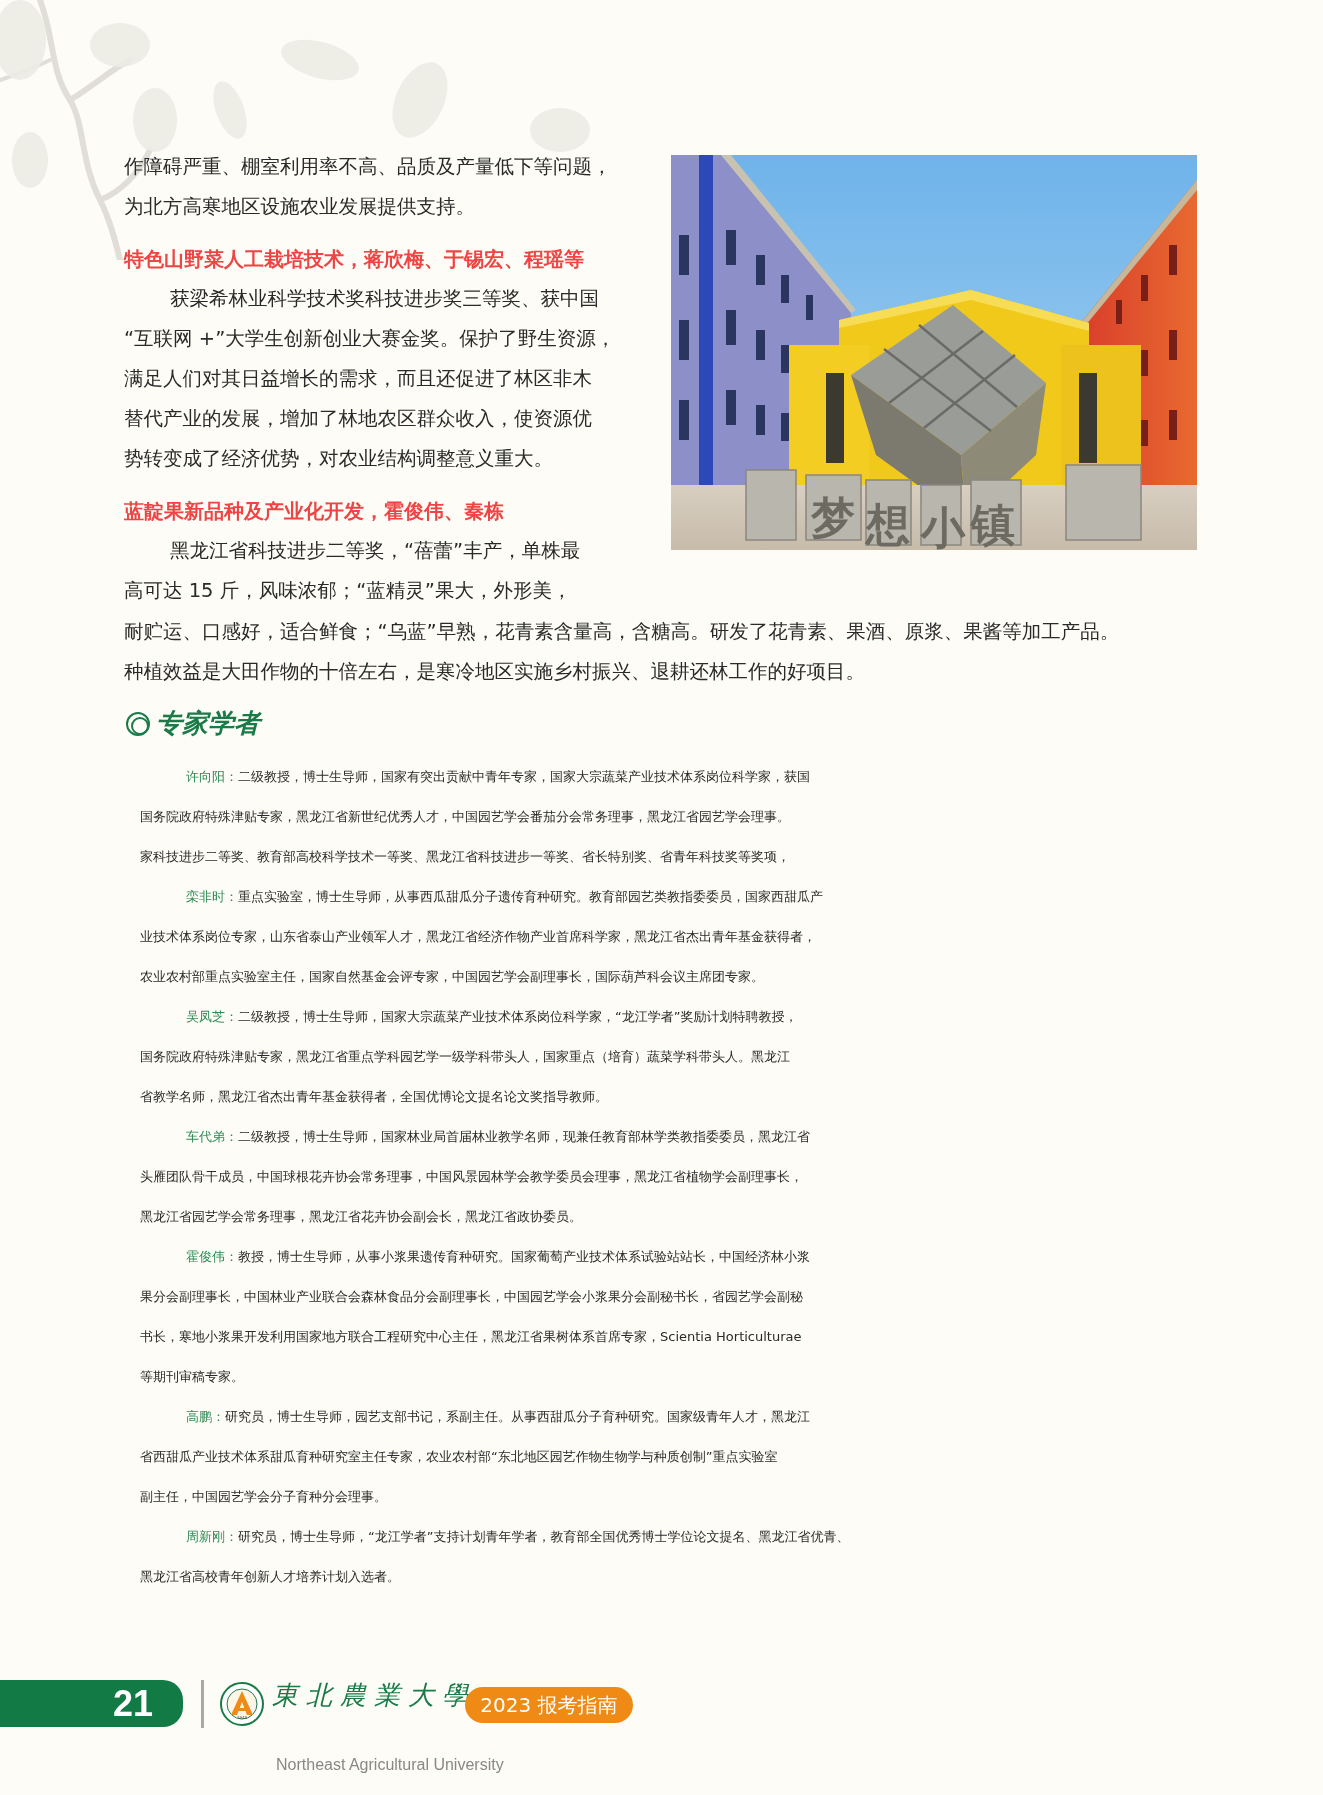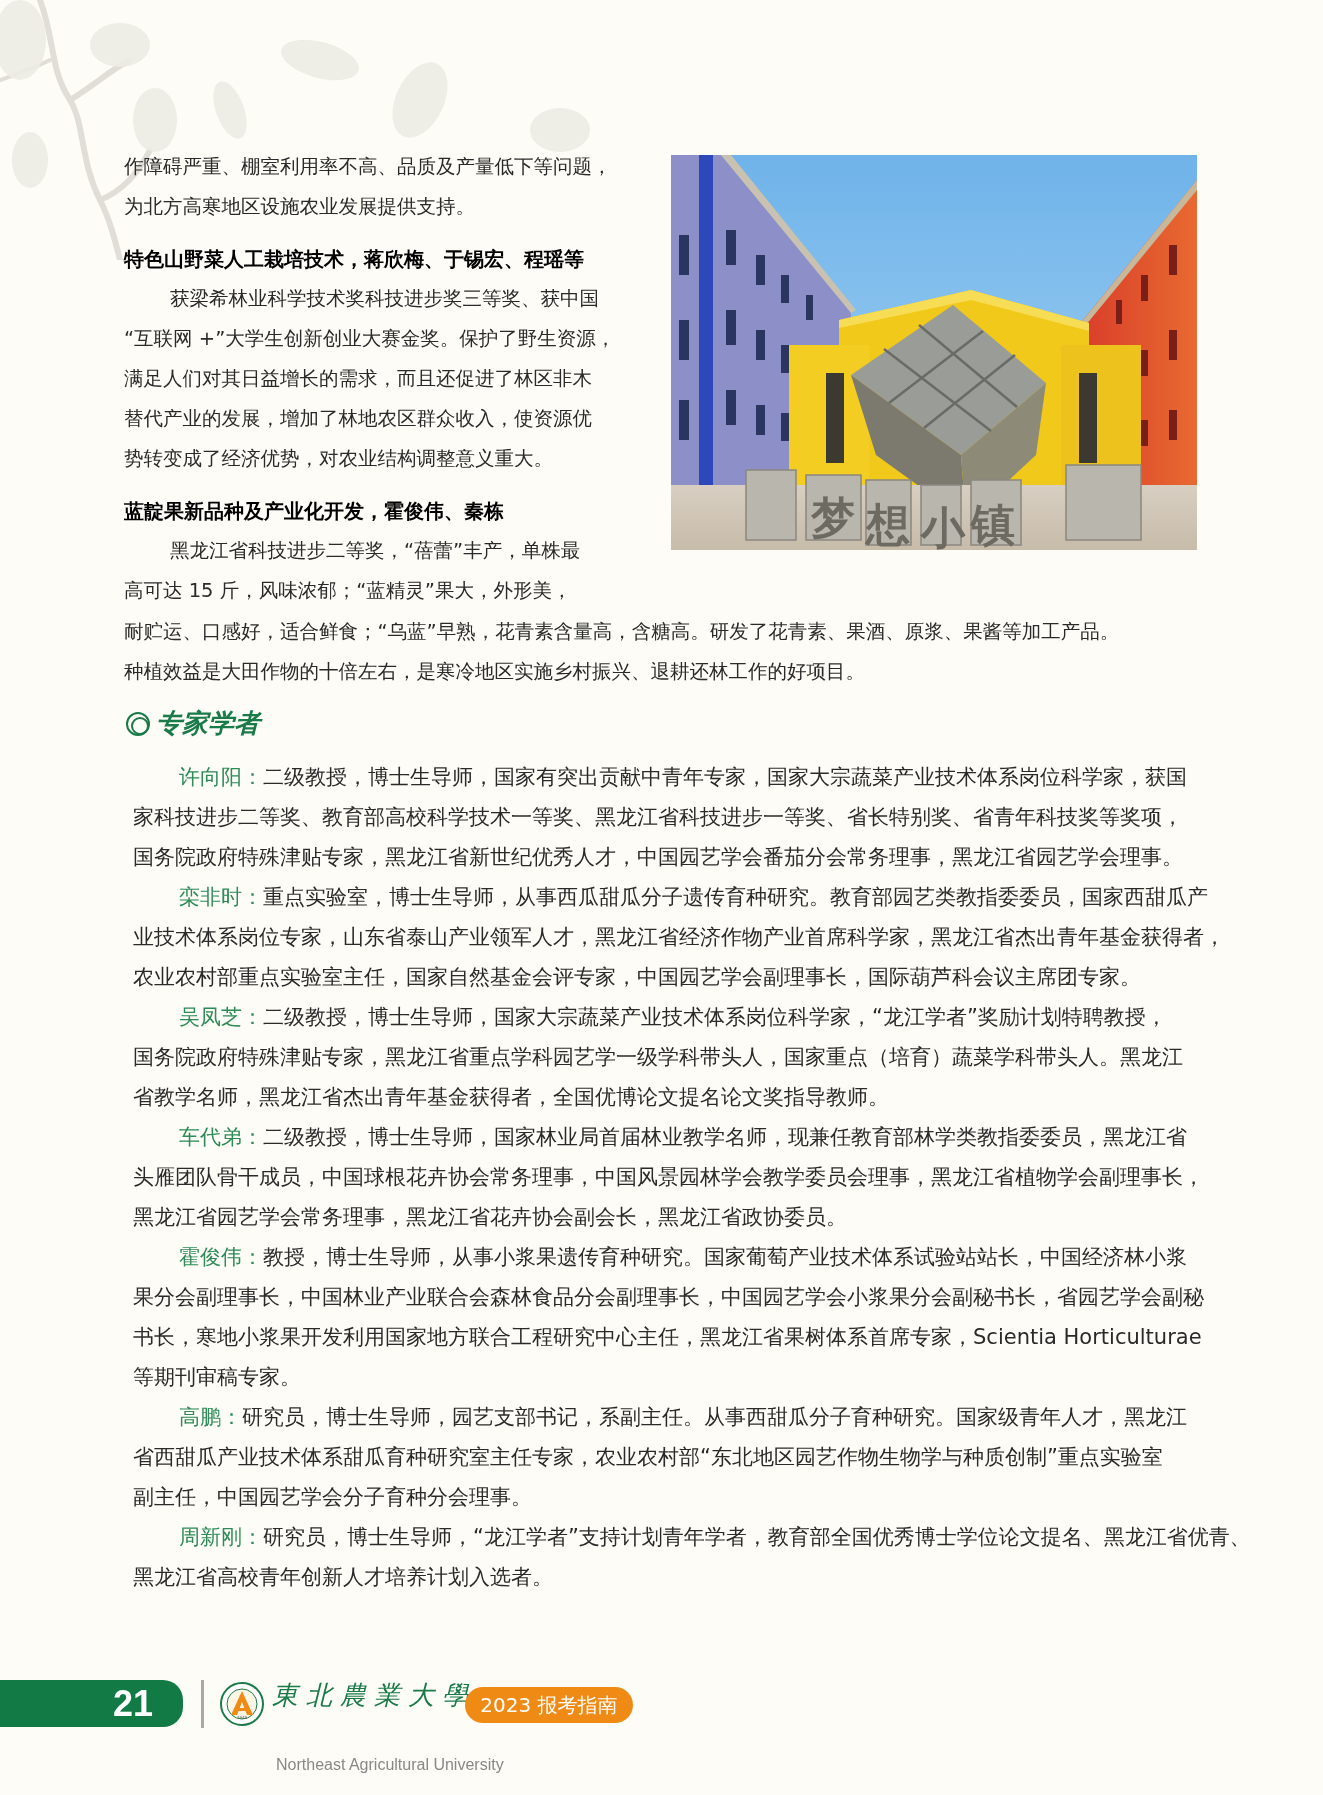--- a/index.html
+++ b/index.html
@@ -20,21 +20,21 @@
     .col-left {
       position: absolute;
       left: 124px;
       top: 147px;
       width: 520px;
       font-size: 19.5px;
       line-height: 40px;
     }
     .col-left p { white-space: nowrap; }
     .green-heading {
-      color: #000000;
+      color: #ef4444;
       font-weight: bold;
       font-size: 20px;
       line-height: 40px;
       margin-top: 12px;
     }
     .indent { padding-left: 46px; }
     .photo {
       position: absolute;
       left: 671px;
       top: 155px;
@@ -75,24 +75,24 @@
     .ring-icon::after {
       content: "";
       position: absolute;
       left: 3px; top: 3px;
       width: 14px; height: 14px;
       border: 2px solid #1a7a48;
       border-radius: 50%;
     }
     .experts {
       position: absolute;
-      left: 133px;
+      left: 140px;
       top: 757px;
       width: 1080px;
-      font-size: 21px;
+      font-size: 13px;
       line-height: 40px;
     }
     .expert { margin-bottom: 0; }
     .expert p { white-space: nowrap; }
     .expert-name { color: #2e8b57; }
     .footer {
       position: absolute;
       left: 0;
       top: 1680px;
       width: 1323px;
@@ -283,22 +283,22 @@
 </div>
 
 <div class="section-title">
   <span class="ring-icon"></span>
   <span>专家学者</span>
 </div>
 
 <div class="experts">
   <div class="expert">
     <p class="indent"><span class="expert-name">许向阳：</span><span>二级教授，博士生导师，国家有突出贡献中青年专家，国家大宗蔬菜产业技术体系岗位科学家，获国</span></p>
+    <p>国务院政府特殊津贴专家，黑龙江省新世纪优秀人才，中国园艺学会番茄分会常务理事，黑龙江省园艺学会理事。</p>
     <p>家科技进步二等奖、教育部高校科学技术一等奖、黑龙江省科技进步一等奖、省长特别奖、省青年科技奖等奖项，</p>
-    <p>国务院政府特殊津贴专家，黑龙江省新世纪优秀人才，中国园艺学会番茄分会常务理事，黑龙江省园艺学会理事。</p>
   </div>
   <div class="expert">
     <p class="indent"><span class="expert-name">栾非时：</span><span>重点实验室，博士生导师，从事西瓜甜瓜分子遗传育种研究。教育部园艺类教指委委员，国家西甜瓜产</span></p>
     <p>业技术体系岗位专家，山东省泰山产业领军人才，黑龙江省经济作物产业首席科学家，黑龙江省杰出青年基金获得者，</p>
     <p>农业农村部重点实验室主任，国家自然基金会评专家，中国园艺学会副理事长，国际葫芦科会议主席团专家。</p>
   </div>
   <div class="expert">
     <p class="indent"><span class="expert-name">吴凤芝：</span><span>二级教授，博士生导师，国家大宗蔬菜产业技术体系岗位科学家，“龙江学者”奖励计划特聘教授，</span></p>
     <p>国务院政府特殊津贴专家，黑龙江省重点学科园艺学一级学科带头人，国家重点（培育）蔬菜学科带头人。黑龙江</p>
     <p>省教学名师，黑龙江省杰出青年基金获得者，全国优博论文提名论文奖指导教师。</p>

